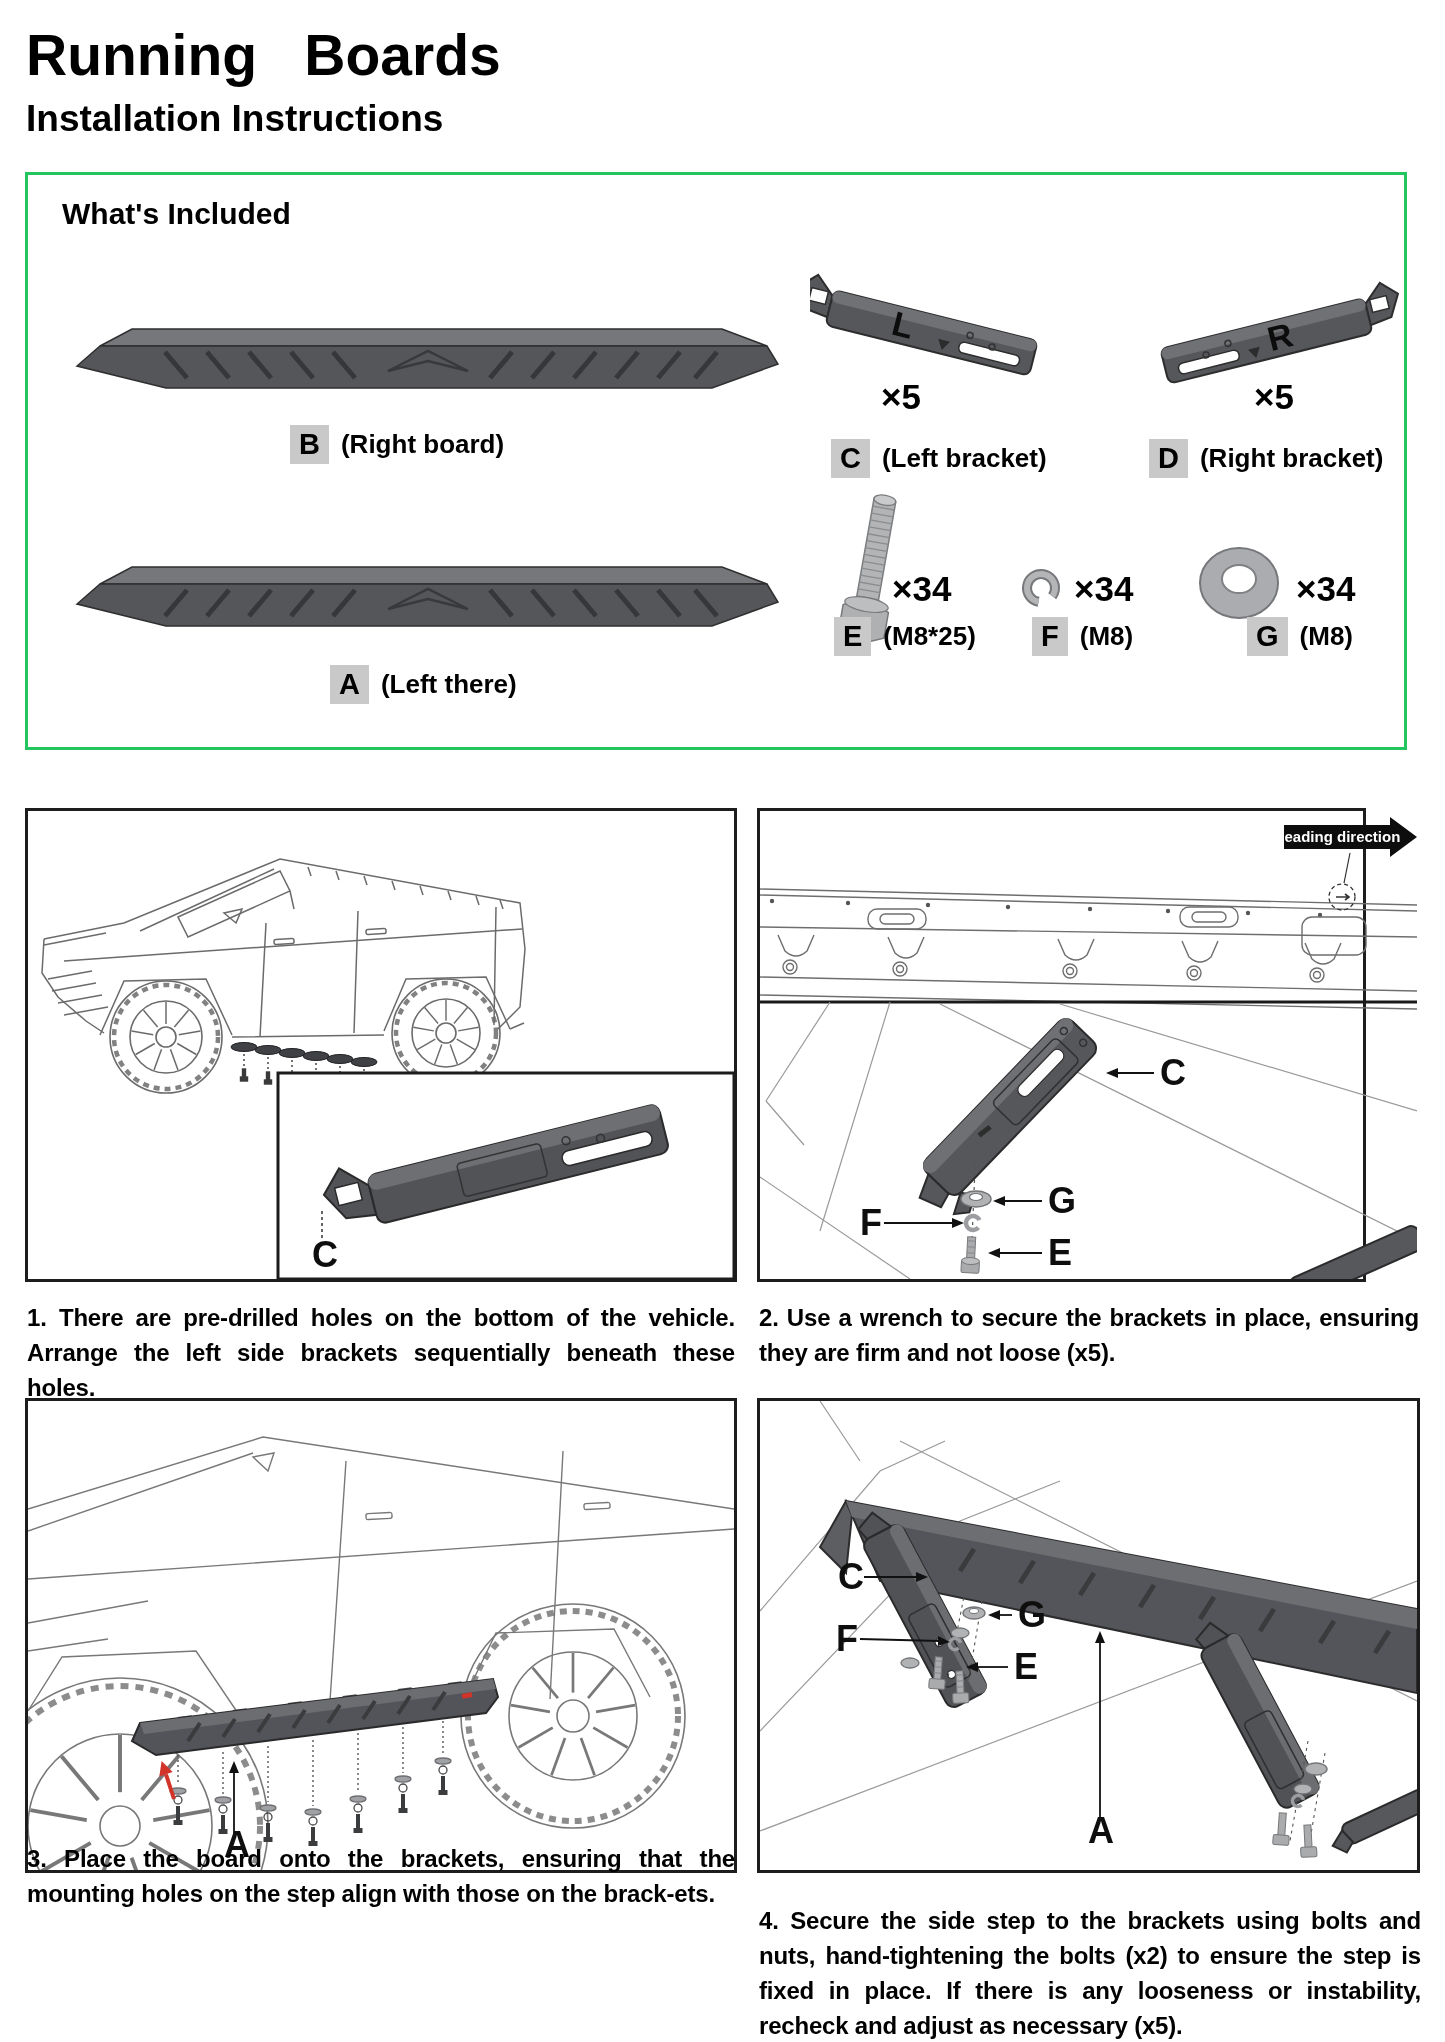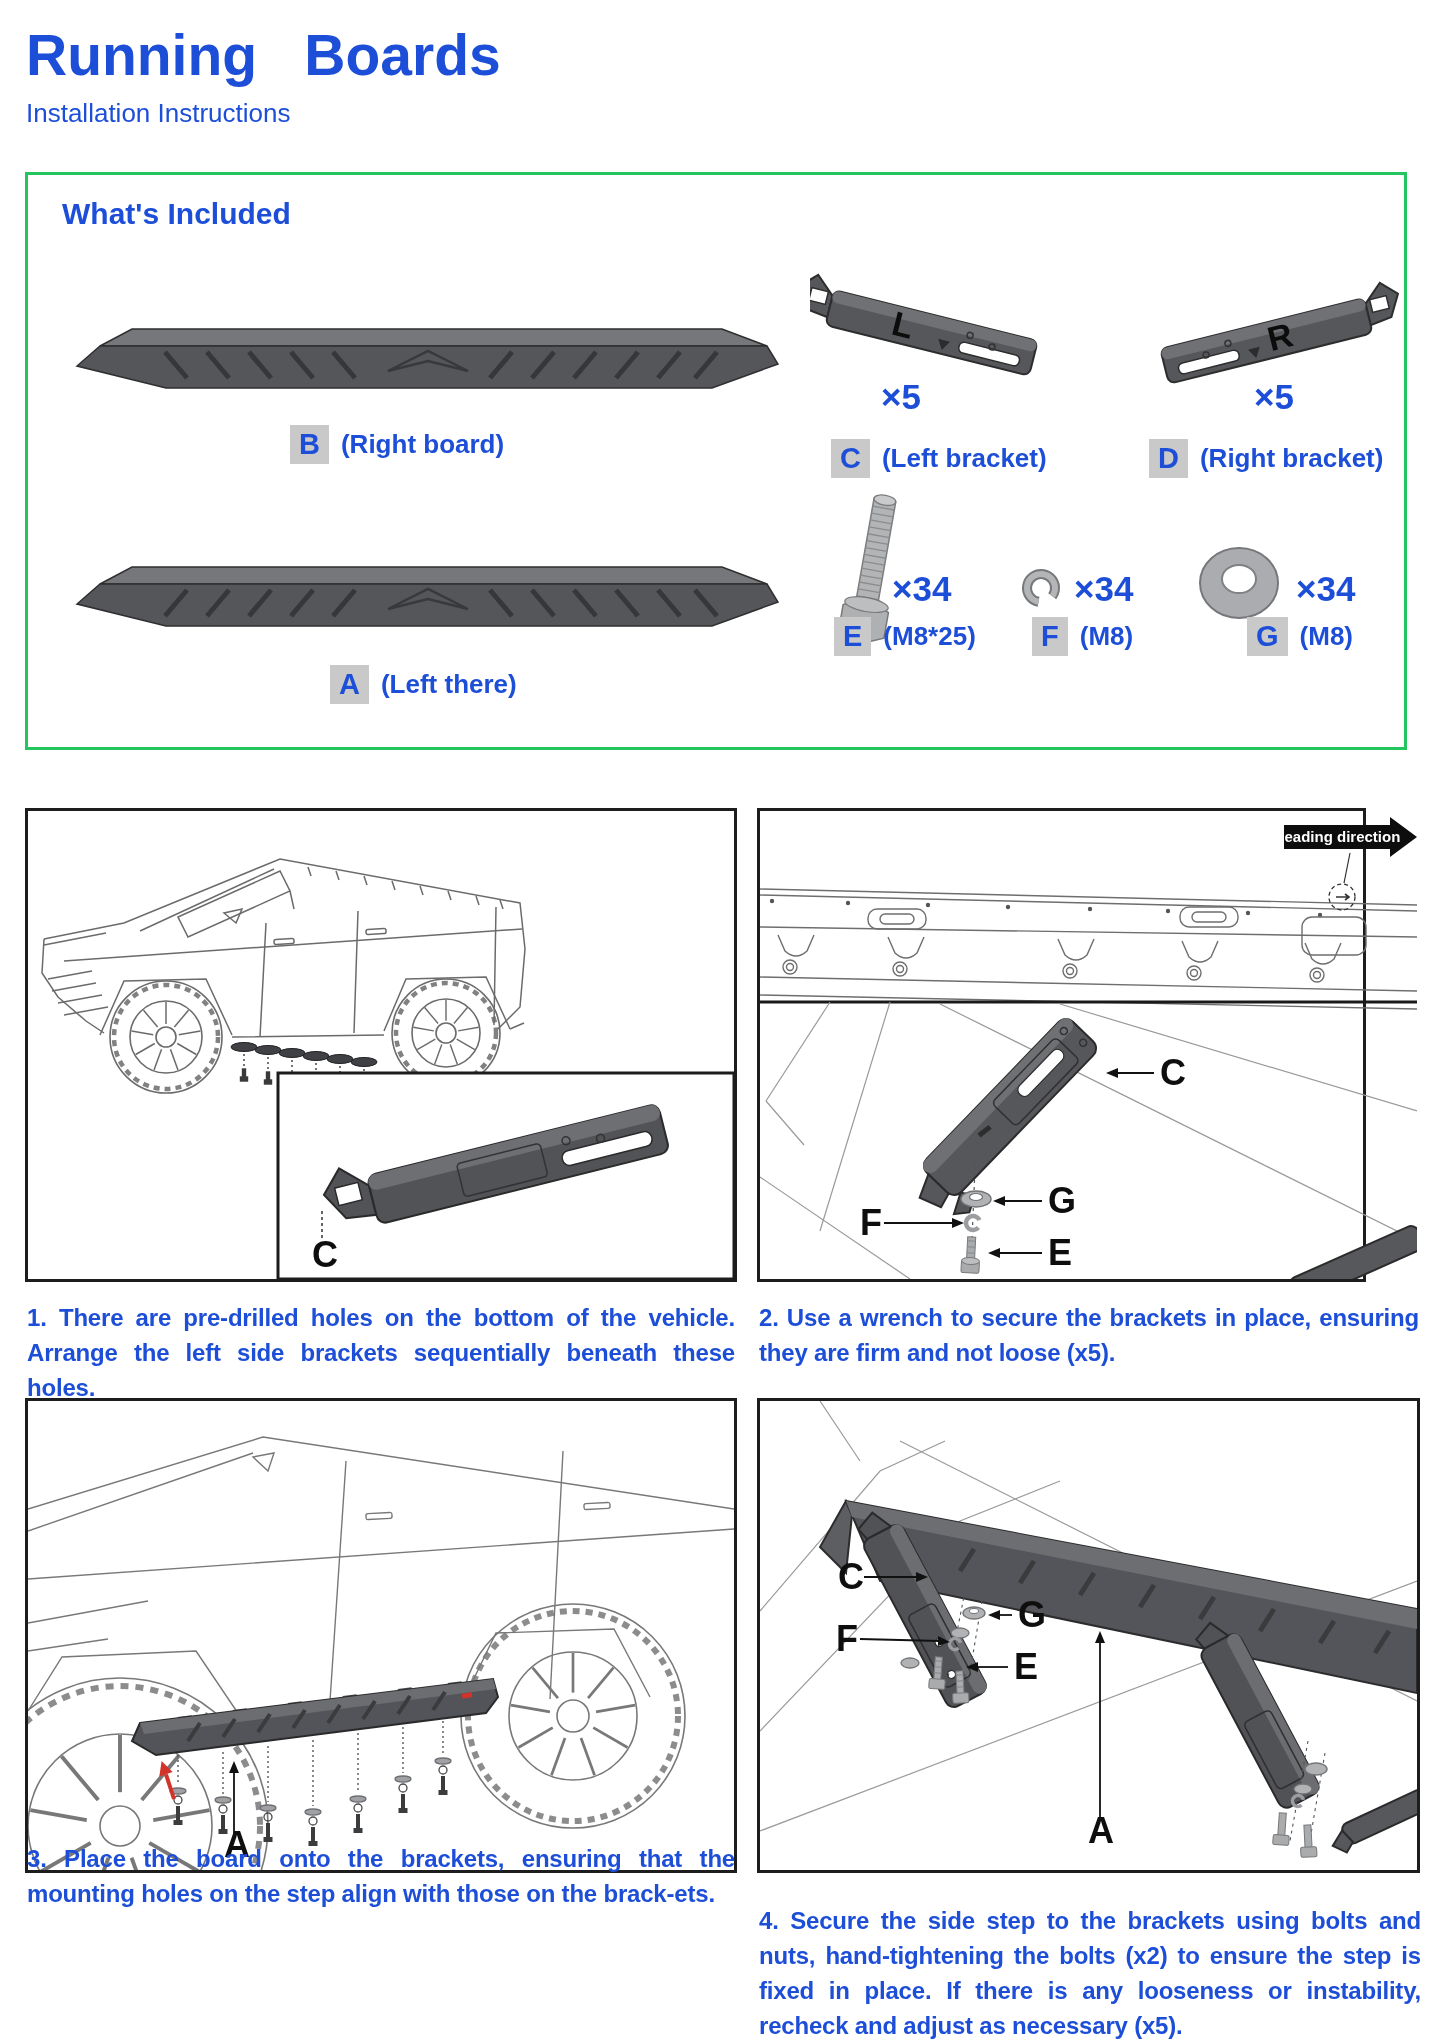--- a/index.html
+++ b/index.html
@@ -1,20 +1,20 @@
 <!DOCTYPE html>
 <html><head>
 <meta charset="utf-8">
 <style>
   html,body{margin:0;padding:0;background:#fff;}
   .page{position:relative;width:1445px;height:2042px;background:#fff;
-        font-family:"Liberation Sans",sans-serif;color:#1d4ed8;overflow:hidden;}
+        font-family:"Liberation Sans",sans-serif;color:#000000;overflow:hidden;}
   .title{position:absolute;left:26px;top:22px;font-size:57px;font-weight:700;
          letter-spacing:0;word-spacing:.55em;white-space:nowrap;}
-  .subtitle{position:absolute;left:26px;top:98px;font-size:26px;font-weight:400;white-space:nowrap;}
+  .subtitle{position:absolute;left:26px;top:98px;font-size:37px;font-weight:700;white-space:nowrap;}
   .box{position:absolute;left:25px;top:172px;width:1382px;height:578px;
        border:3px solid #22c55e;box-sizing:border-box;}
   .box-heading{position:absolute;left:34px;top:22px;font-size:30px;font-weight:700;}
   .abs{position:absolute;}
   .plabel{position:absolute;display:flex;align-items:center;gap:12px;
           font-size:26px;font-weight:700;white-space:nowrap;}
   .chip{background:#c9c9c9;padding:1px 9px;font-size:29px;line-height:37px;font-weight:700;}
   .qty{position:absolute;font-size:35px;font-weight:700;white-space:nowrap;}
   .note{position:absolute;left:27px;top:760px;width:1394px;font-size:26.5px;
         font-weight:700;letter-spacing:-.2px;white-space:nowrap;}

